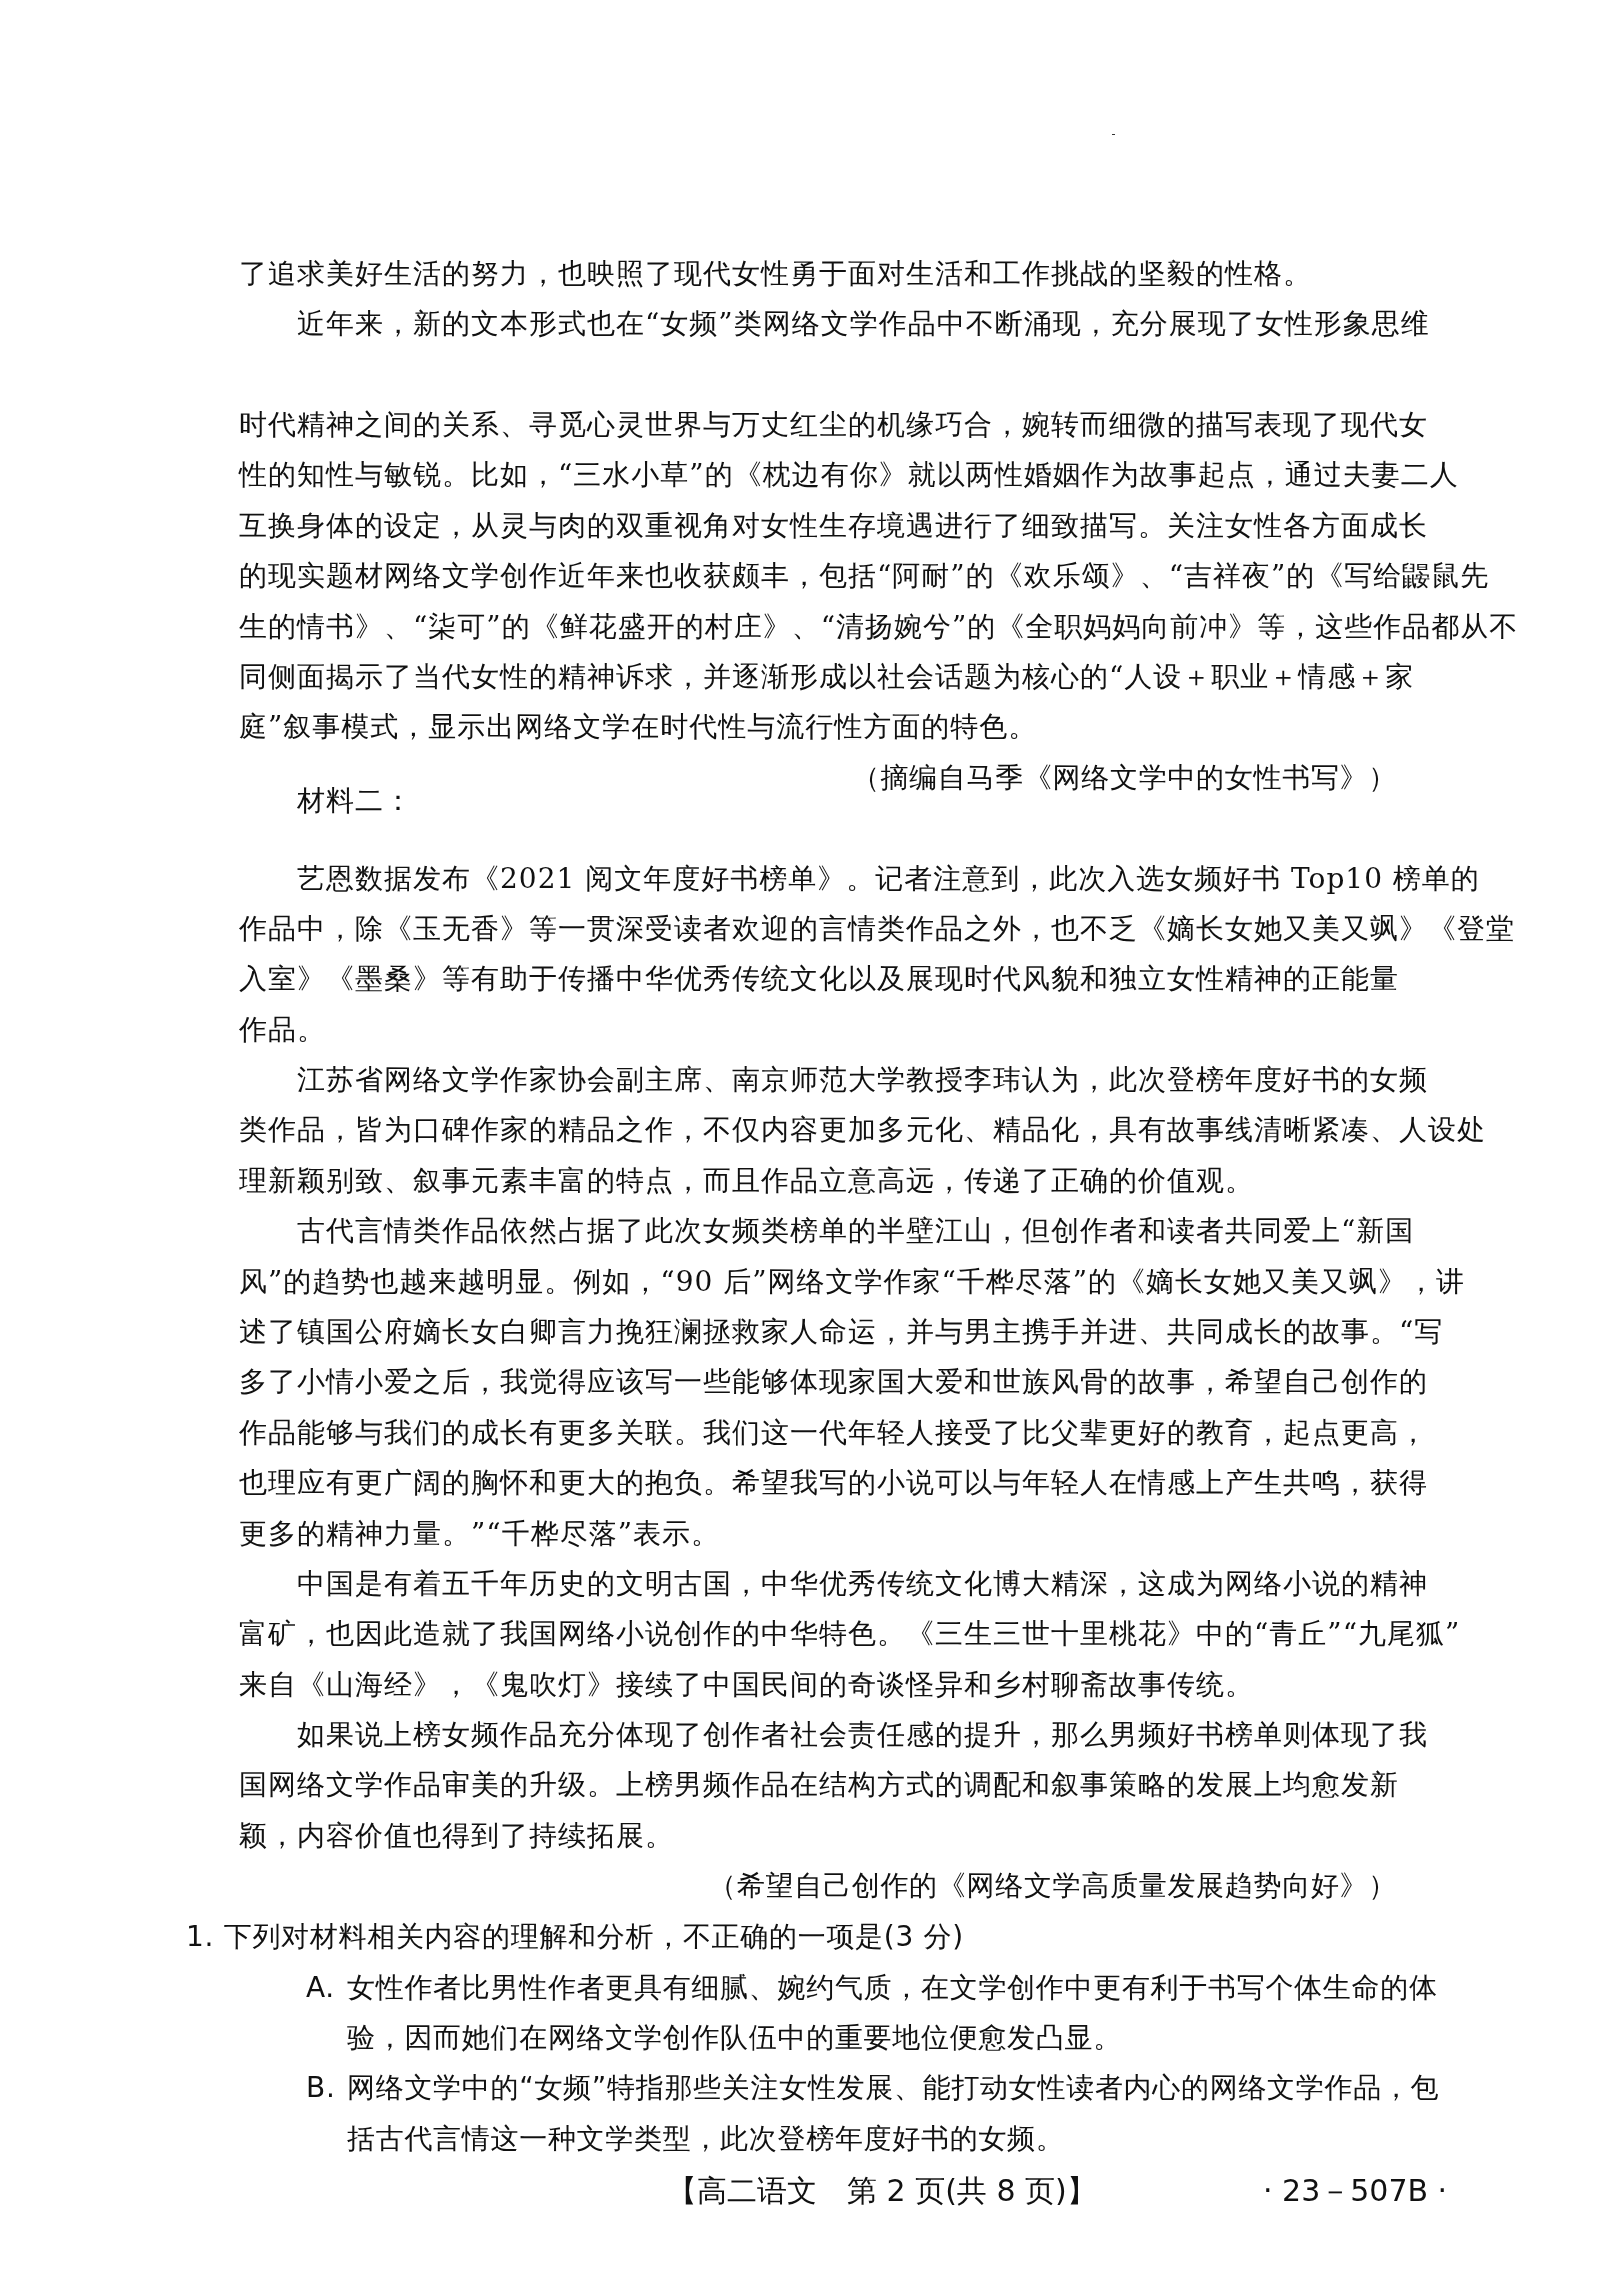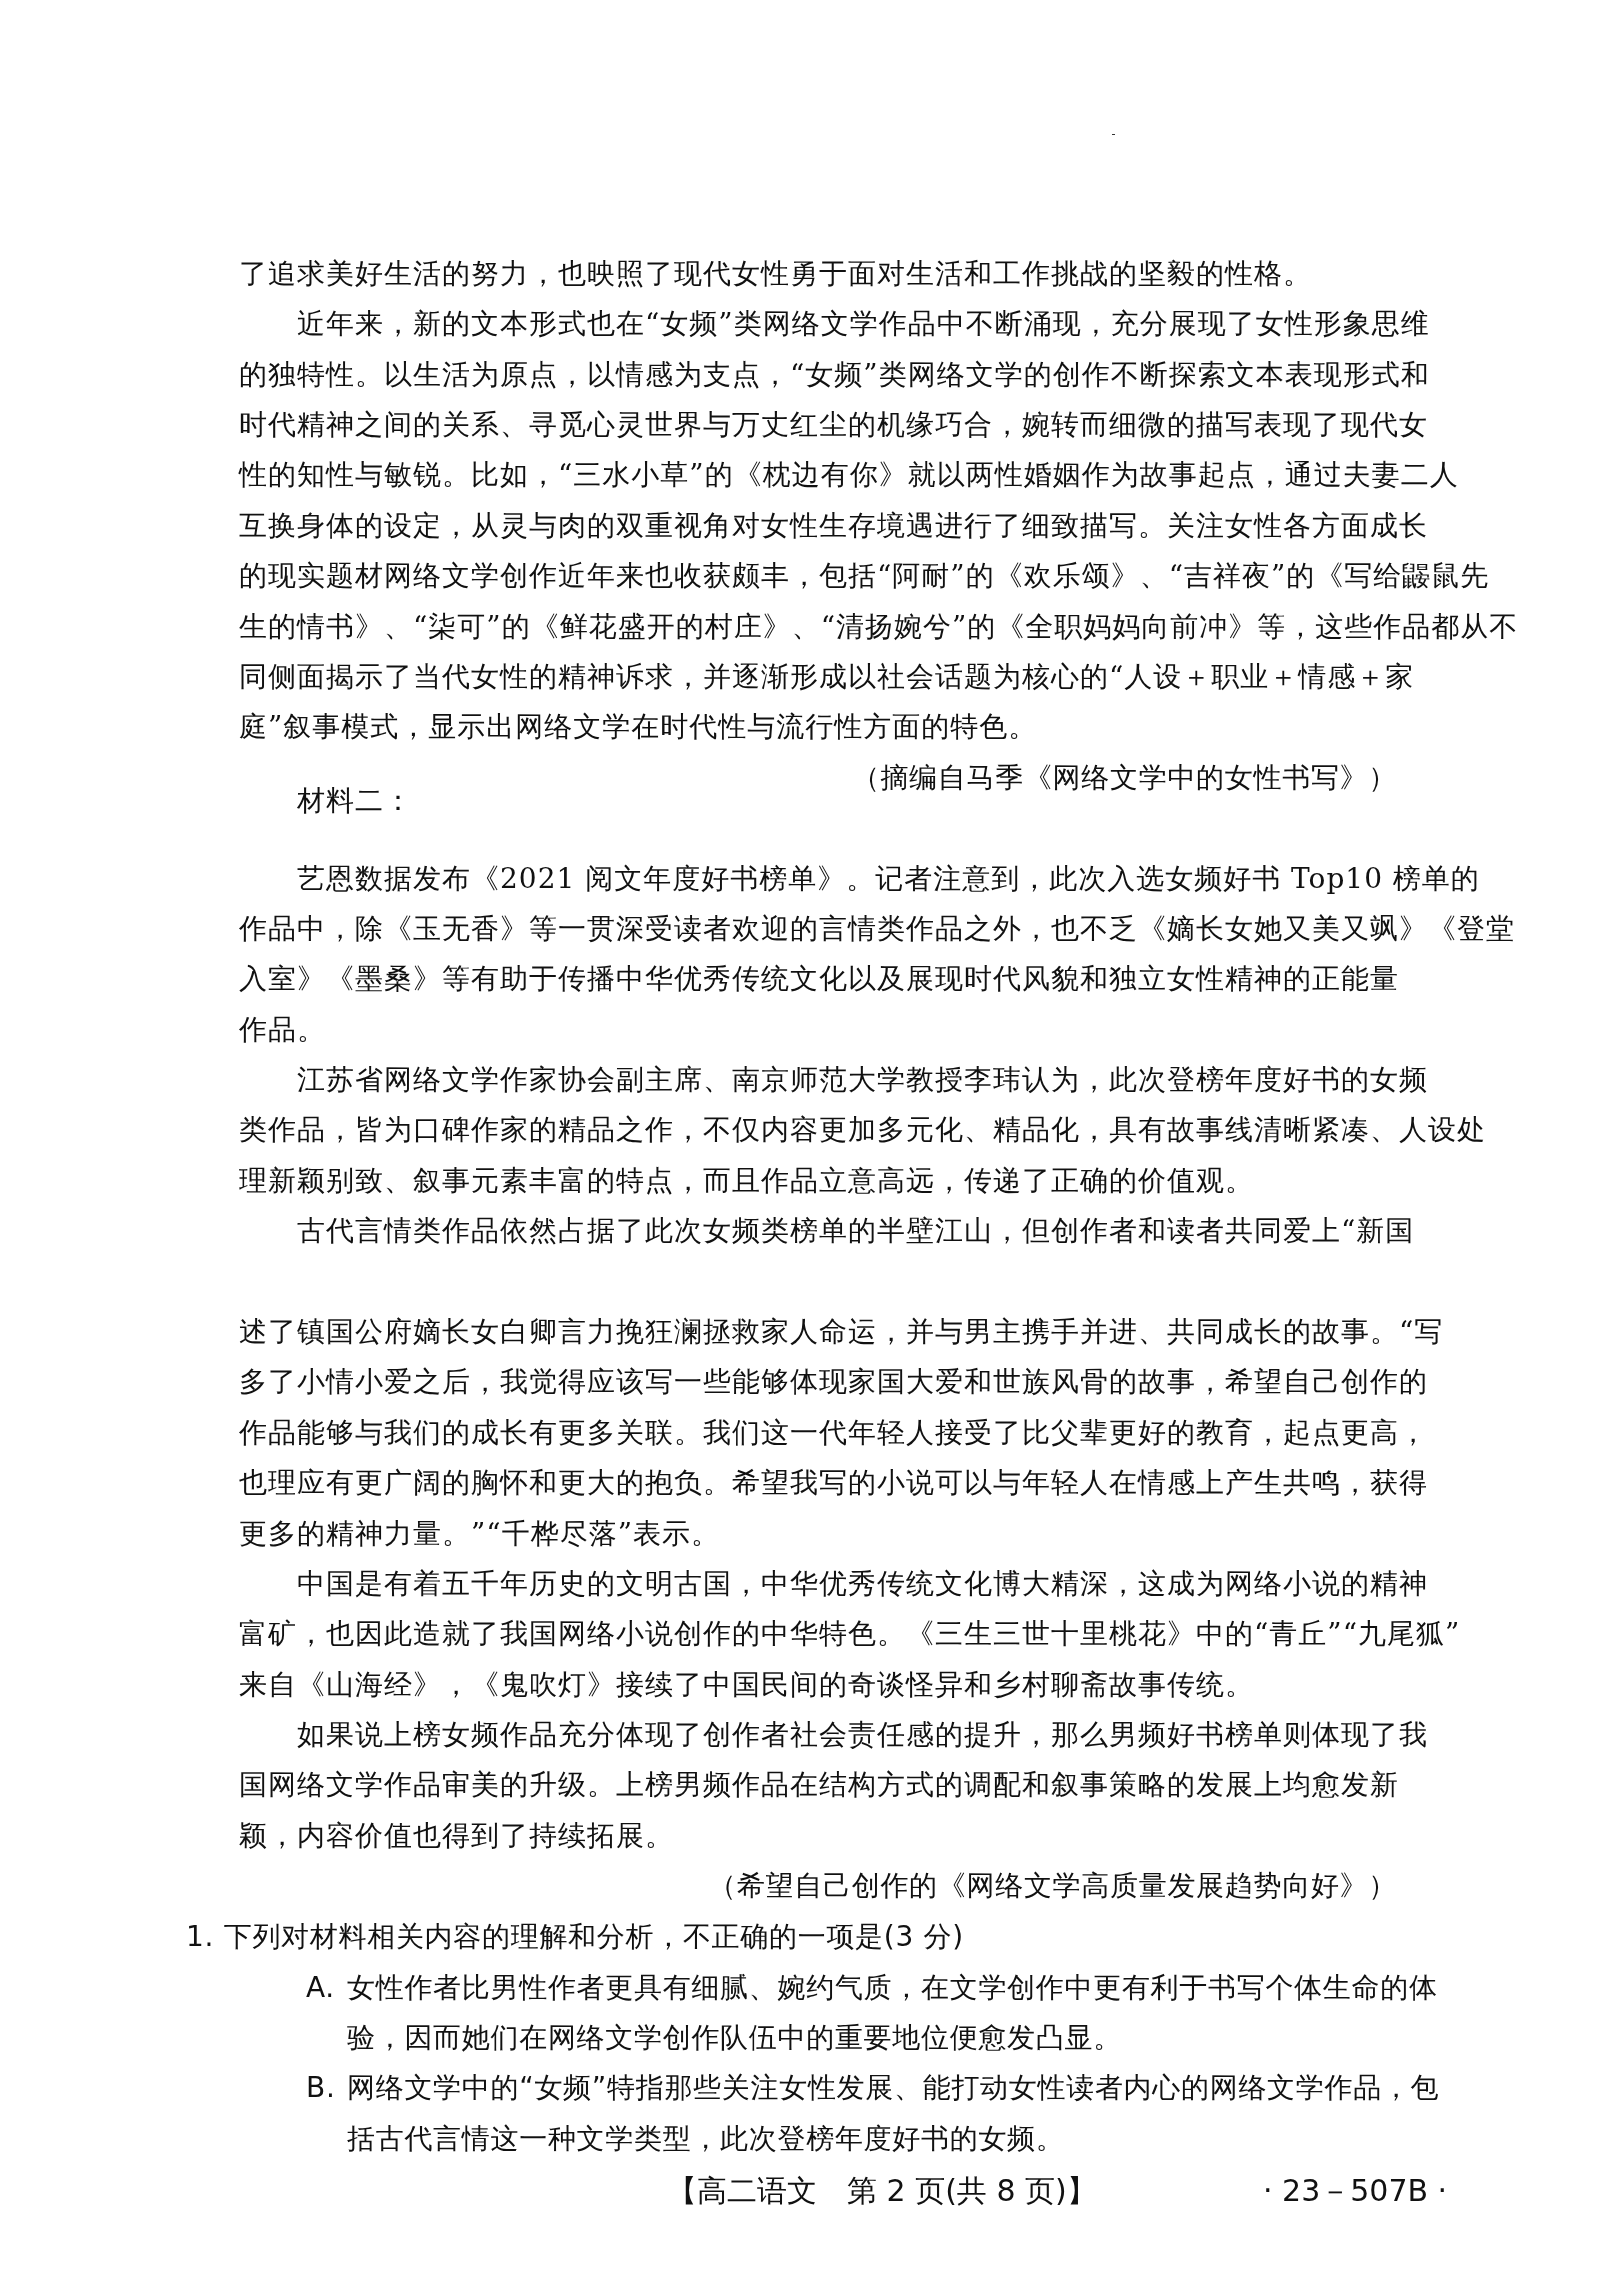--- a/index.html
+++ b/index.html
@@ -18,39 +18,39 @@
   .dot { position: absolute; left: 1112px; top: 134px; width: 2.6px; height: 1.3px; background: #333; }
 </style>
 </head>
 <body>
 
 <div class="page">
   <div class="dot"></div>
 
   <div class="line last" style="top:254px">了追求美好生活的努力，也映照了现代女性勇于面对生活和工作挑战的坚毅的性格。</div>
   <div class="line indent" style="top:304px">近年来，新的文本形式也在“女频”类网络文学作品中不断涌现，充分展现了女性形象思维</div>
-  <div class="line" style="top:355px">的独特性。以生活为原点，以情感为支点，“女频”类网络文学的创作不断探索文本表现形式和</div>
   <div class="line" style="top:405px">时代精神之间的关系、寻觅心灵世界与万丈红尘的机缘巧合，婉转而细微的描写表现了现代女</div>
   <div class="line" style="top:455px">性的知性与敏锐。比如，“三水小草”的《枕边有你》就以两性婚姻作为故事起点，通过夫妻二人</div>
   <div class="line" style="top:506px">互换身体的设定，从灵与肉的双重视角对女性生存境遇进行了细致描写。关注女性各方面成长</div>
   <div class="line" style="top:556px">的现实题材网络文学创作近年来也收获颇丰，包括“阿耐”的《欢乐颂》、“吉祥夜”的《写给鼹鼠先</div>
   <div class="line" style="top:607px">生的情书》、“柒可”的《鲜花盛开的村庄》、“清扬婉兮”的《全职妈妈向前冲》等，这些作品都从不</div>
   <div class="line" style="top:657px">同侧面揭示了当代女性的精神诉求，并逐渐形成以社会话题为核心的“人设＋职业＋情感＋家</div>
   <div class="line last" style="top:707px">庭”叙事模式，显示出网络文学在时代性与流行性方面的特色。</div>
   <div class="attr" style="top:758px">（摘编自马季《网络文学中的女性书写》）</div>
 
   <div class="line indent last" style="top:781px">材料二：</div>
   <div class="line indent" style="top:859px">艺恩数据发布《2021 阅文年度好书榜单》。记者注意到，此次入选女频好书 Top10 榜单的</div>
   <div class="line" style="top:909px">作品中，除《玉无香》等一贯深受读者欢迎的言情类作品之外，也不乏《嫡长女她又美又飒》《登堂</div>
   <div class="line" style="top:959px">入室》《墨桑》等有助于传播中华优秀传统文化以及展现时代风貌和独立女性精神的正能量</div>
   <div class="line last" style="top:1010px">作品。</div>
   <div class="line indent" style="top:1060px">江苏省网络文学作家协会副主席、南京师范大学教授李玮认为，此次登榜年度好书的女频</div>
   <div class="line" style="top:1110px">类作品，皆为口碑作家的精品之作，不仅内容更加多元化、精品化，具有故事线清晰紧凑、人设处</div>
   <div class="line indent" style="top:1211px">古代言情类作品依然占据了此次女频类榜单的半壁江山，但创作者和读者共同爱上“新国</div>
   <div class="line last" style="top:1161px">理新颖别致、叙事元素丰富的特点，而且作品立意高远，传递了正确的价值观。</div>
+  <div class="line" style="top:1262px">风”的趋势也越来越明显。例如，“90 后”网络文学作家“千桦尽落”的《嫡长女她又美又飒》，讲</div>
   <div class="line" style="top:1312px">述了镇国公府嫡长女白卿言力挽狂澜拯救家人命运，并与男主携手并进、共同成长的故事。“写</div>
   <div class="line" style="top:1362px">多了小情小爱之后，我觉得应该写一些能够体现家国大爱和世族风骨的故事，希望自己创作的</div>
   <div class="line" style="top:1413px">作品能够与我们的成长有更多关联。我们这一代年轻人接受了比父辈更好的教育，起点更高，</div>
   <div class="line" style="top:1463px">也理应有更广阔的胸怀和更大的抱负。希望我写的小说可以与年轻人在情感上产生共鸣，获得</div>
   <div class="line last" style="top:1514px">更多的精神力量。”“千桦尽落”表示。</div>
   <div class="line indent" style="top:1564px">中国是有着五千年历史的文明古国，中华优秀传统文化博大精深，这成为网络小说的精神</div>
   <div class="line last" style="top:1665px">来自《山海经》，《鬼吹灯》接续了中国民间的奇谈怪异和乡村聊斋故事传统。</div>
   <div class="line" style="top:1614px">富矿，也因此造就了我国网络小说创作的中华特色。《三生三世十里桃花》中的“青丘”“九尾狐”</div>
   <div class="line indent" style="top:1715px">如果说上榜女频作品充分体现了创作者社会责任感的提升，那么男频好书榜单则体现了我</div>
   <div class="line" style="top:1765px">国网络文学作品审美的升级。上榜男频作品在结构方式的调配和叙事策略的发展上均愈发新</div>

